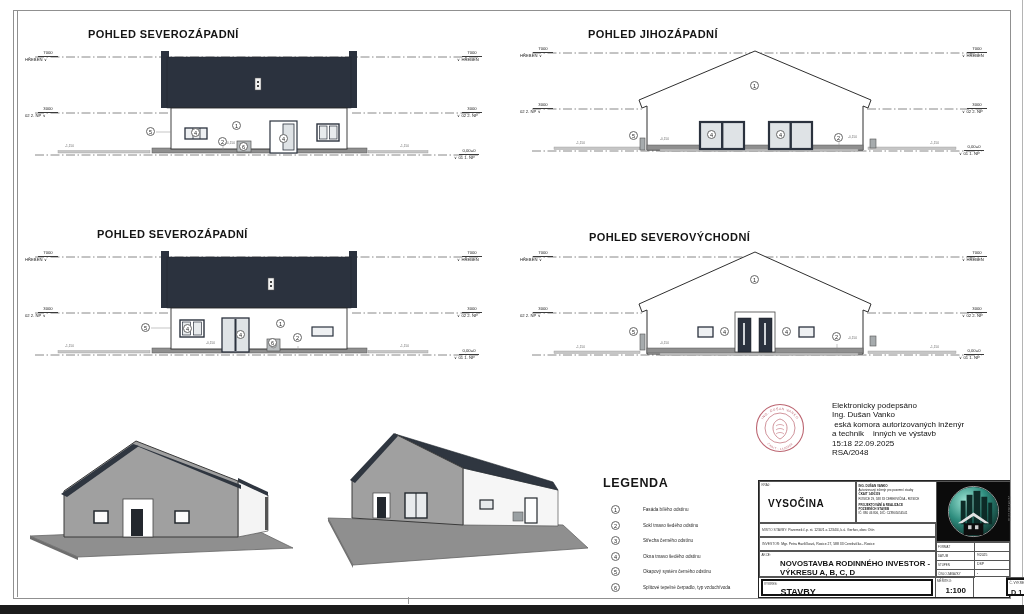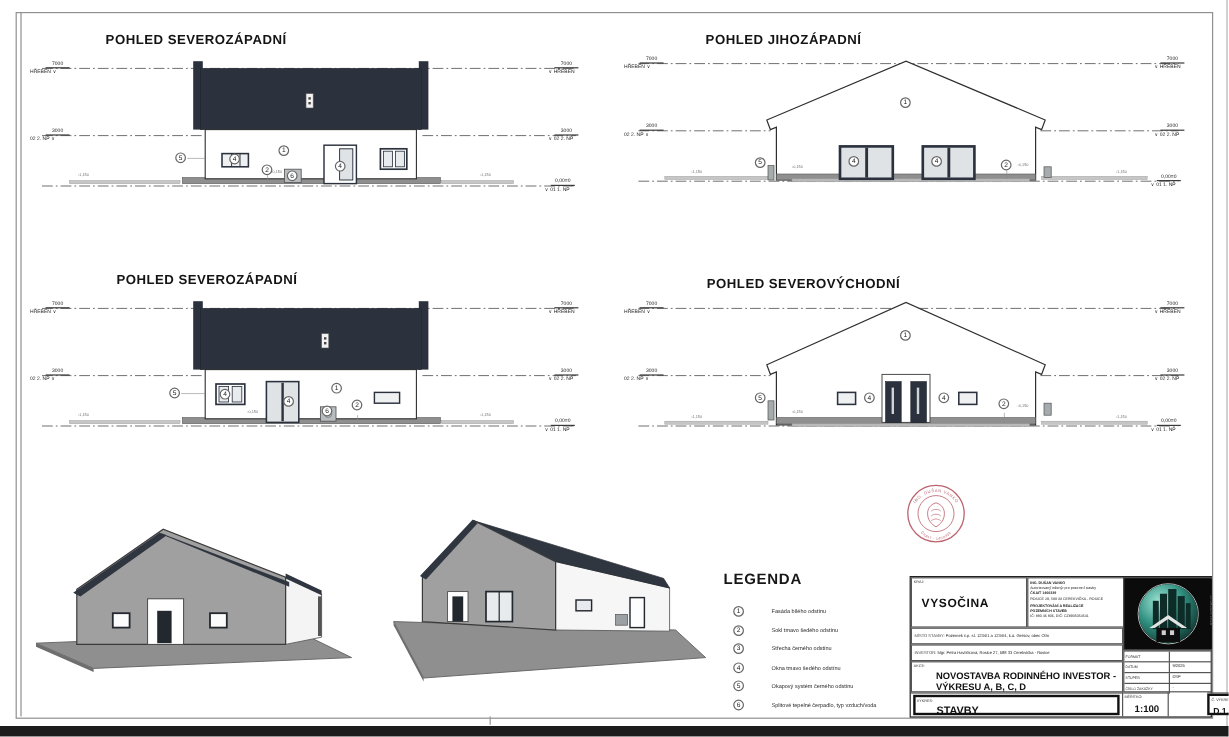--- a/index.html
+++ b/index.html
@@ -474,20 +474,28 @@
       <circle cx="26" cy="26" r="15" fill="none" stroke="#b04a58" stroke-width="0.7"></circle>
       <path d="M26,17 c5,1.5 7,5 7,9 c0,5 -3,9 -7,11 c-4,-2 -7,-6 -7,-11 c0,-4 2,-7.5 7,-9 Z" fill="none" stroke="#b04a58" stroke-width="0.7"></path>
       <path d="M22,24 c2,-2 6,-2 8,0 M22,28 c2,-2 6,-2 8,0 M22,32 c2,-2 6,-2 8,0" stroke="#b04a58" stroke-width="0.55" fill="none"></path>
       <text font-size="3.4" fill="#b04a58" letter-spacing="0.5" font-family="Liberation Sans, sans-serif">
         <textPath href="#arcT" startOffset="50%" text-anchor="middle">ING. DUŠAN VANKO</textPath>
       </text>
       <text font-size="3" fill="#b04a58" letter-spacing="0.4" font-family="Liberation Sans, sans-serif">
         <textPath href="#arcB" startOffset="50%" text-anchor="middle">ČKAIT - 1400339</textPath>
       </text>
     </svg>
+    <div class="sig-lines">
+      <div class="sig-line">Elektronicky podepsáno</div>
+      <div class="sig-line">Ing. Dušan Vanko</div>
+      <div class="sig-line"> eská komora autorizovaných inženýr</div>
+      <div class="sig-line">a technik    inných ve výstavb</div>
+      <div class="sig-line">15:18 22.09.2025</div>
+      <div class="sig-line">RSA/2048</div>
+    </div>
   </div>
 
   <div class="tb">
 
     <div class="cell" style="left:0;top:0;width:97px;height:42px;">
       <span class="lbl">KRAJ:</span>
       <span class="tb-kraj-v">VYSOČINA</span>
     </div>
 
     <div class="cell" style="left:96.5px;top:0;width:81px;height:42px;">

